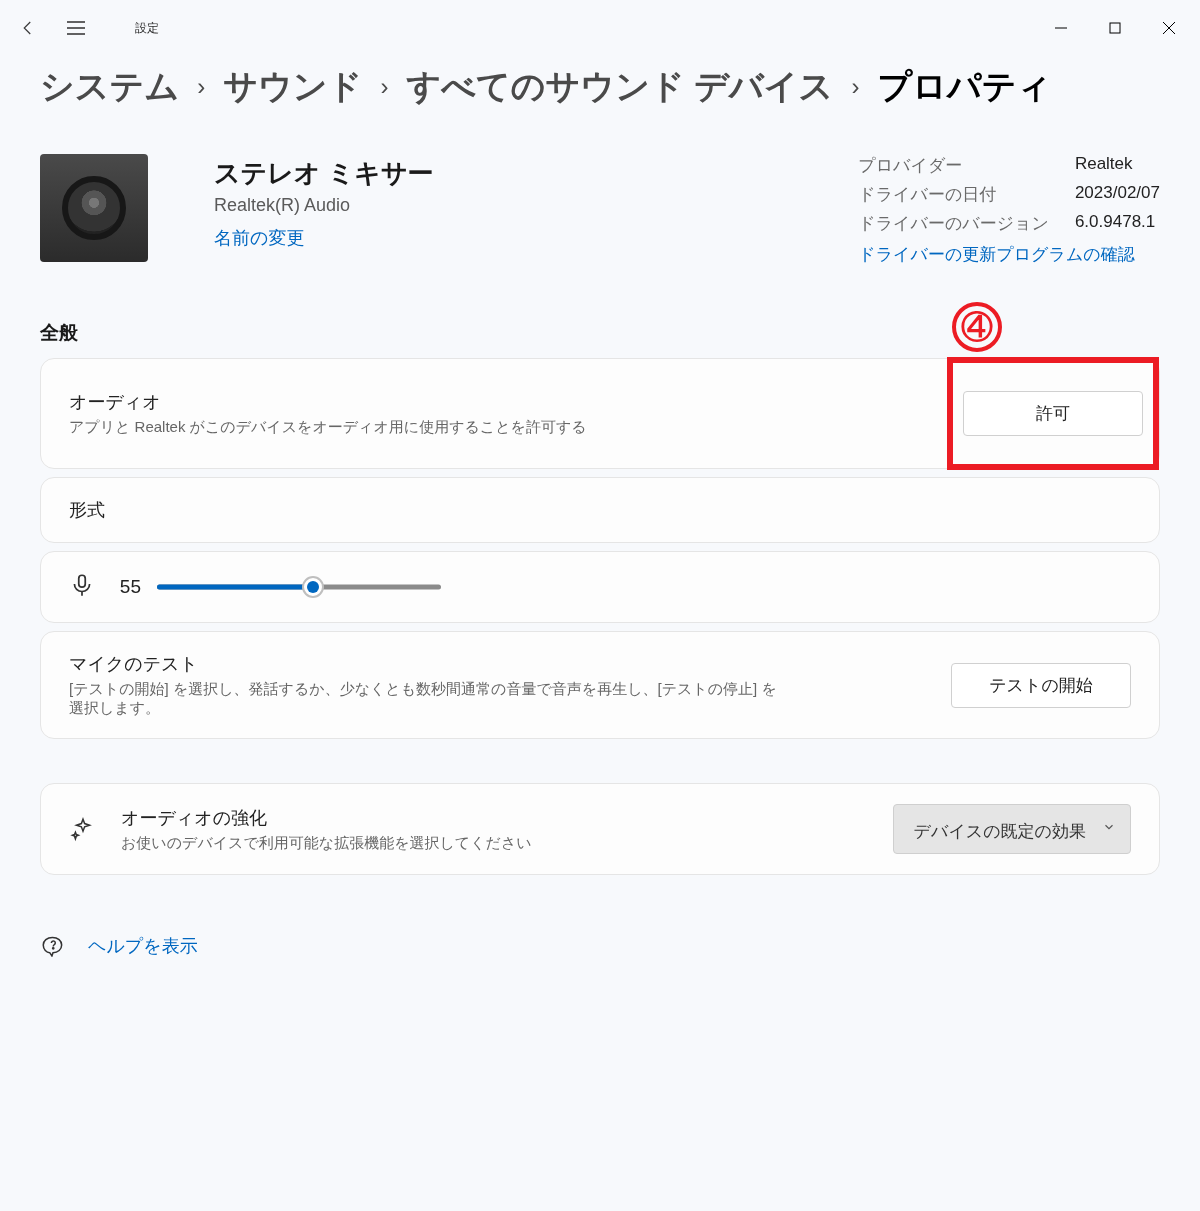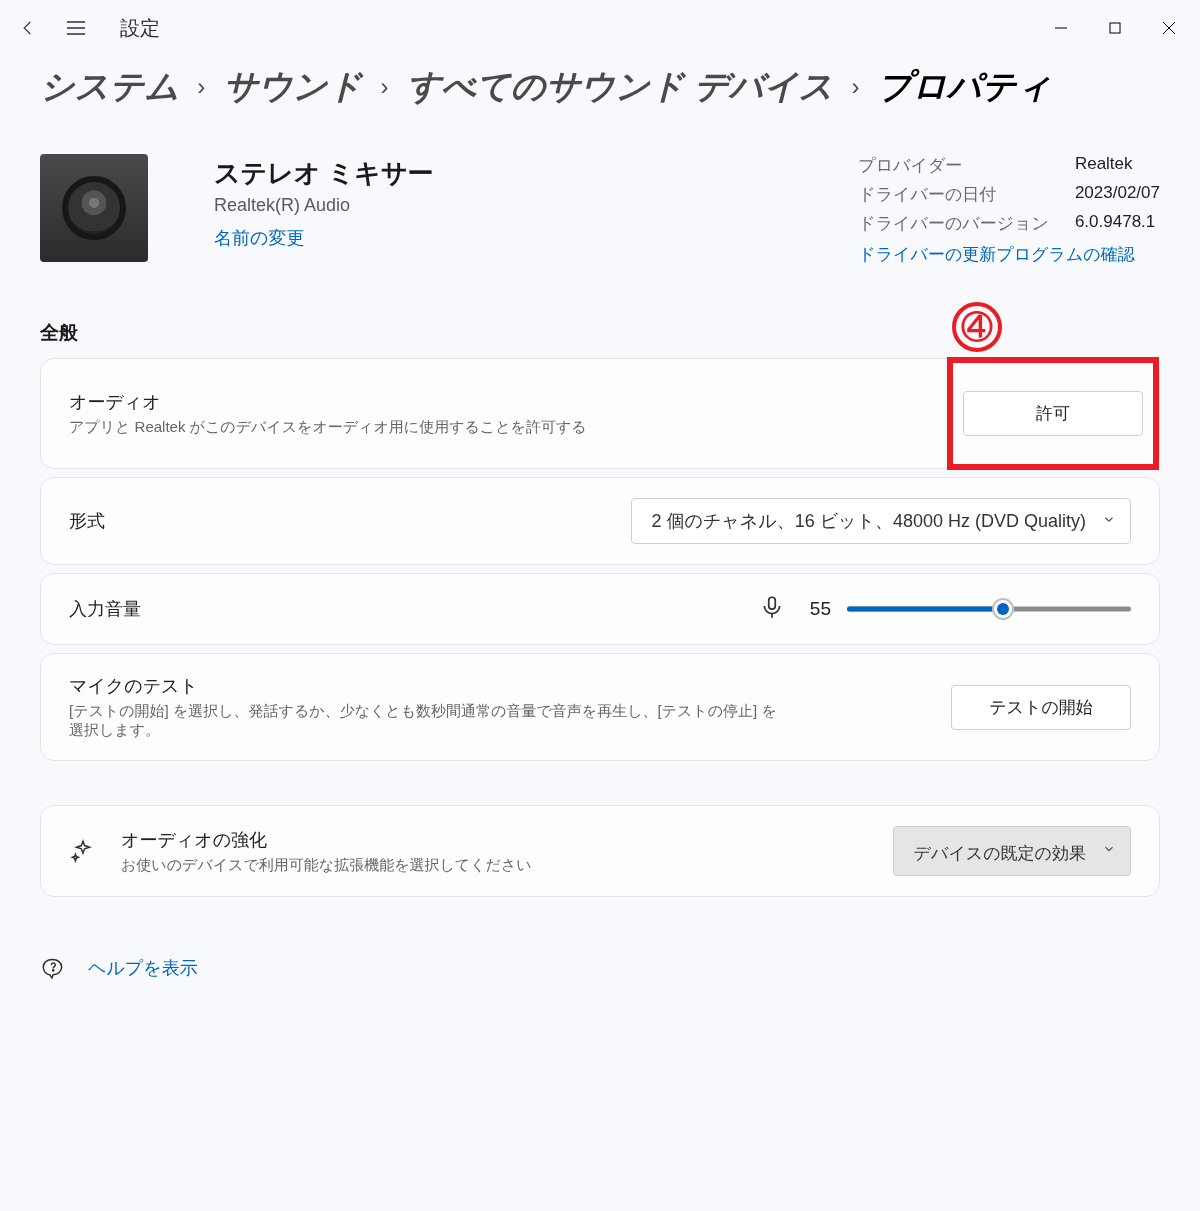--- a/index.html
+++ b/index.html
@@ -31,22 +31,22 @@
   }
   .tb-btn {
     width: 48px;
     height: 48px;
     display: flex;
     align-items: center;
     justify-content: center;
     color: #3a3a3a;
   }
   .tb-title {
-    margin-left: 20px;
-    font-size: 20px;
+    margin-left: 35px;
+    font-size: 12px;
     color: #2b2b2b;
   }
   .spacer { flex: 1; }
   .win-controls { display: flex; }
   .win-btn {
     width: 54px;
     height: 48px;
     display: flex;
     align-items: center;
     justify-content: center;
@@ -63,21 +63,21 @@
   .breadcrumb {
     display: flex;
     align-items: center;
     flex-wrap: wrap;
     gap: 18px;
     font-size: 34px;
     font-weight: 600;
     color: #4a4a4a;
     margin-bottom: 44px;
   }
-  .breadcrumb .crumb { color: #4a4a4a; white-space: nowrap; font-style: italic; }
+  .breadcrumb .crumb { color: #4a4a4a; white-space: nowrap; }
   .breadcrumb .crumb.current { color: #000; font-weight: 700; }
   .breadcrumb .sep { font-size: 24px; color: #4a4a4a; font-weight: 400; }
 
   
   .device-header {
     display: flex;
     margin-bottom: 36px;
     gap: 34px;
   }
   .device-icon {
@@ -391,34 +391,23 @@
     <div class="allow-frame">
       <div class="btn">許可</div>
     </div>
   </div>
 
 
   <div class="card">
     <div class="main">
       <div class="title">形式</div>
     </div>
-    <div class="select">
-      <span>2 個のチャネル、16 ビット、48000 Hz (DVD Quality)</span>
-      <span class="chev">
-        <svg width="14" height="14" viewBox="0 0 24 24" fill="none" stroke="#555" stroke-width="2">
-            <path d="M6 9l6 6 6-6"></path>
-          </svg>
-      </span>
-    </div>
   </div>
 
   <div class="card">
-    <div class="main">
-      <div class="title">入力音量</div>
-    </div>
     <div class="slider-wrap">
       <span>
         <svg width="26" height="26" viewBox="0 0 24 24" fill="none" stroke="#333" stroke-width="1.6">
             <rect x="9" y="3" width="6" height="11" rx="3"></rect>
             <path d="M5 11a7 7 0 0 0 14 0"></path>
             <line x1="12" y1="18" x2="12" y2="22"></line>
           </svg>
       </span>
       <span class="vol-num">55</span>
       <div class="slider">

